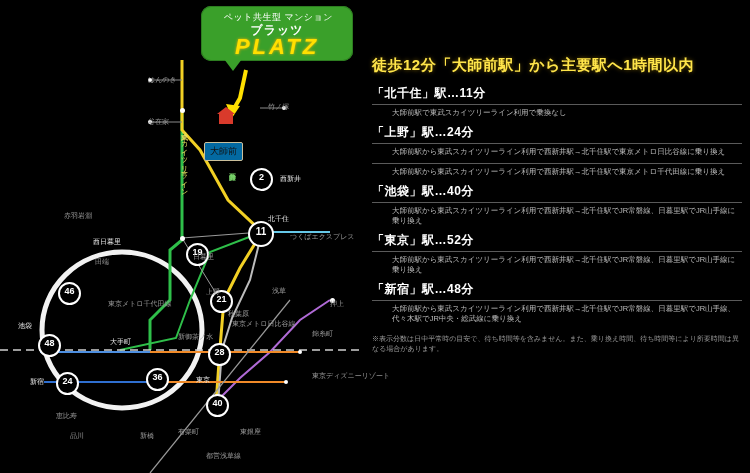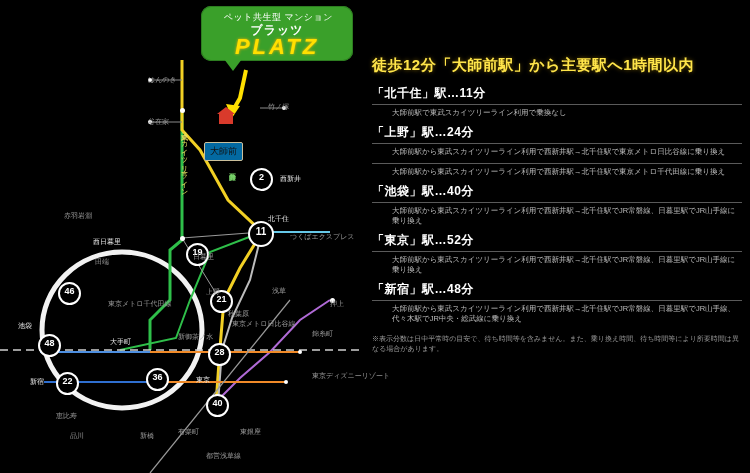--- a/index.html
+++ b/index.html
@@ -139,21 +139,21 @@
 
     <div class="stn" style="left:250px;top:168px;">2</div>
     <div class="stn big" style="left:248px;top:221px;">11</div>
     <div class="stn" style="left:186px;top:243px;">19</div>
     <div class="stn" style="left:210px;top:290px;">21</div>
     <div class="stn" style="left:208px;top:337px;margin-top:6px;">28</div>
     <div class="stn" style="left:146px;top:368px;">36</div>
     <div class="stn" style="left:206px;top:394px;">40</div>
     <div class="stn" style="left:58px;top:246px;margin-top:36px;">46</div>
     <div class="stn" style="left:38px;top:334px;">48</div>
-    <div class="stn" style="left:56px;top:372px;">22</div>
+    <div class="stn" style="left:56px;top:372px;">24</div>
 
     <div class="dot" style="left:180px;top:236px;"></div>
     <div class="dot" style="left:180px;top:108px;"></div>
     <div class="dot" style="left:330px;top:298px;"></div>
     <div class="dot sm" style="left:282px;top:106px;"></div>
     <div class="dot sm" style="left:148px;top:78px;"></div>
     <div class="dot sm" style="left:148px;top:120px;"></div>
     <div class="dot sm" style="left:298px;top:350px;"></div>
     <div class="dot sm" style="left:284px;top:380px;"></div>
 

